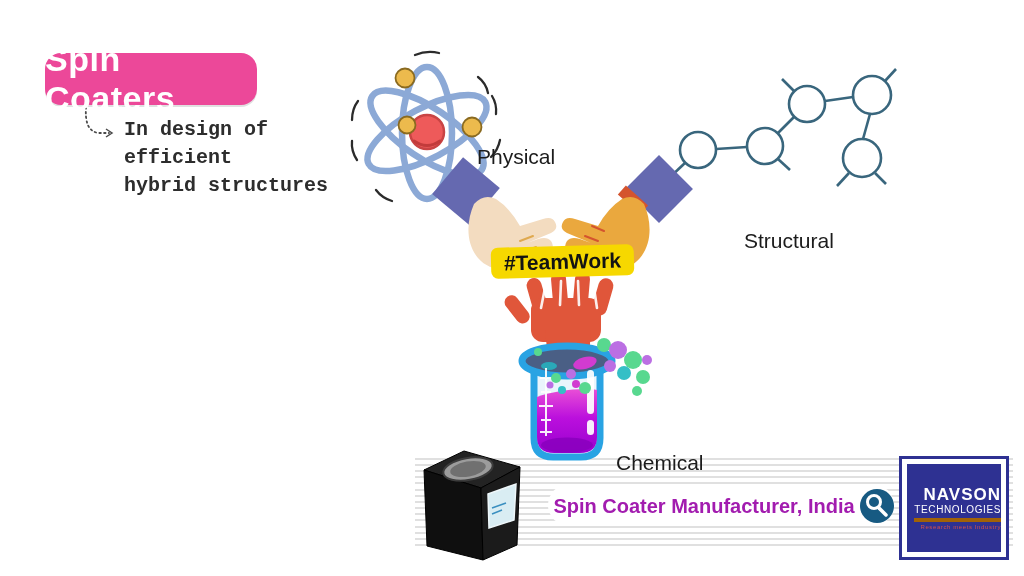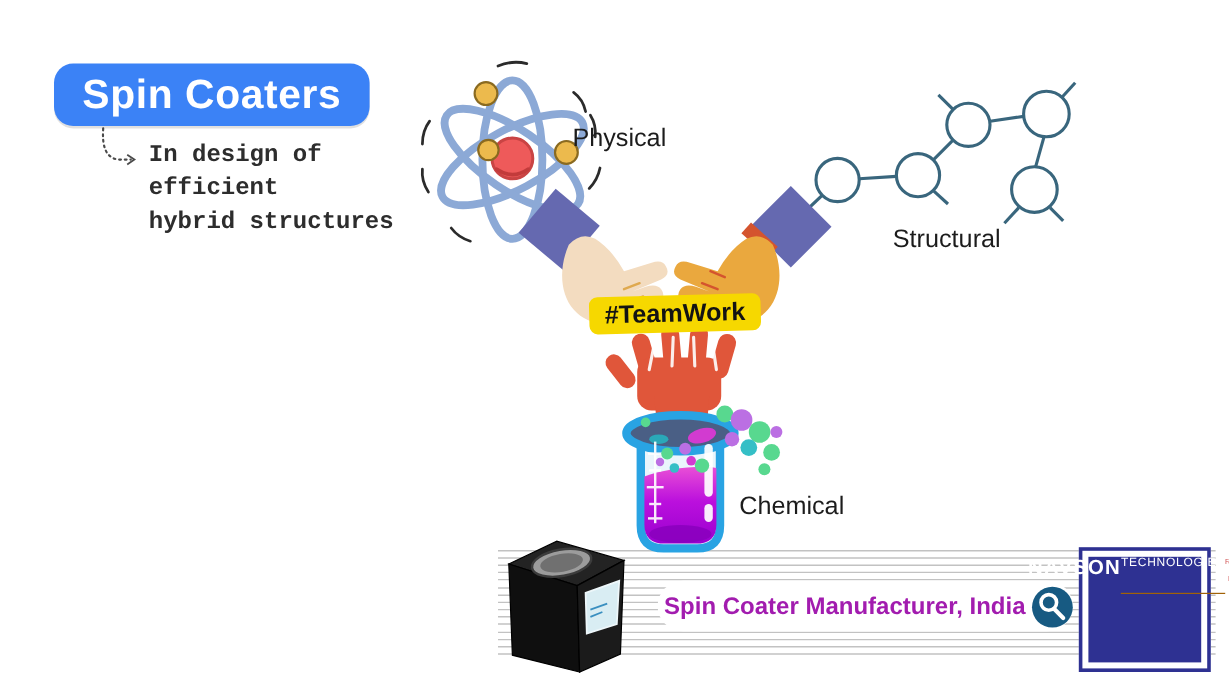--- a/index.html
+++ b/index.html
@@ -3,52 +3,52 @@
 <meta charset="utf-8">
 <style>
   html,body{margin:0;padding:0;background:#ffffff;}
   #stage{
     position:relative;width:1024px;height:576px;background:#ffffff;
     overflow:hidden;font-family:"Liberation Sans",sans-serif;
   }
   #art{position:absolute;left:0;top:0;z-index:1;}
   .abs{position:absolute;}
   .badge{
-    left:45px;top:53px;width:263px;height:52px;background:#3b82f6;
+    left:45px;top:53px;width:212px;height:52px;background:#ec4899;
     border-radius:16px;display:flex;align-items:center;justify-content:center;
     color:#ffffff;font-size:34px;font-weight:bold;letter-spacing:.5px;z-index:4;
     box-shadow:0 2px 0 rgba(0,0,0,.12);
   }
   .intro{
     left:124px;top:116px;width:230px;color:#2d2d2d;font-size:20px;
     font-weight:bold;line-height:28px;z-index:4;font-family:Liberation Mono, monospace;
   }
-  .node-label{color:#1c1c1c;font-size:21px;z-index:4;}
+  .node-label{color:#1c1c1c;font-size:21px;z-index:4;margin-top:41px;}
   .banner{
     left:491px;top:246px;width:143px;height:31px;background:#f6d800;
     border-radius:7px;display:flex;align-items:center;justify-content:center;
     color:#131313;font-size:21px;font-weight:bold;transform:rotate(-1.5deg);z-index:5;
   }
   .footer-headline{
     left:548px;top:489px;width:312px;height:34px;display:flex;align-items:center;
     justify-content:center;color:#a21caf;font-size:20px;font-weight:bold;z-index:6;
   }
   .logo-box{
     left:899px;top:456px;width:110px;height:104px;background:#ffffff;
     border:3px solid #2e3192;box-sizing:border-box;display:flex;
     align-items:center;justify-content:center;z-index:6;
   }
   .logo-inner{
-    width:94px;height:88px;background:#2e3192;display:flex;flex-direction:row;
-    align-items:flex-start;justify-content:center;text-align:center;
+    width:94px;height:88px;background:#2e3192;display:flex;flex-direction:column;
+    align-items:flex-end;justify-content:center;text-align:center;
   }
   .logo-brand{color:#ffffff;font-size:17px;font-weight:bold;letter-spacing:1px;line-height:18px;}
   .logo-division{
     color:#ffffff;font-size:10px;letter-spacing:.6px;line-height:12px;
-    border-bottom:1px solid #a16207;padding-bottom:18px;
+    border-bottom:4px solid #a16207;padding-bottom:2px;
   }
   .logo-tagline{color:#d05050;font-size:6px;letter-spacing:.6px;margin-top:2px;line-height:7px;}
 </style>
 </head>
 <body>
 
 <div id="stage">
 
   <svg id="art" width="1024" height="576" viewBox="0 0 1024 576">
     <defs>

